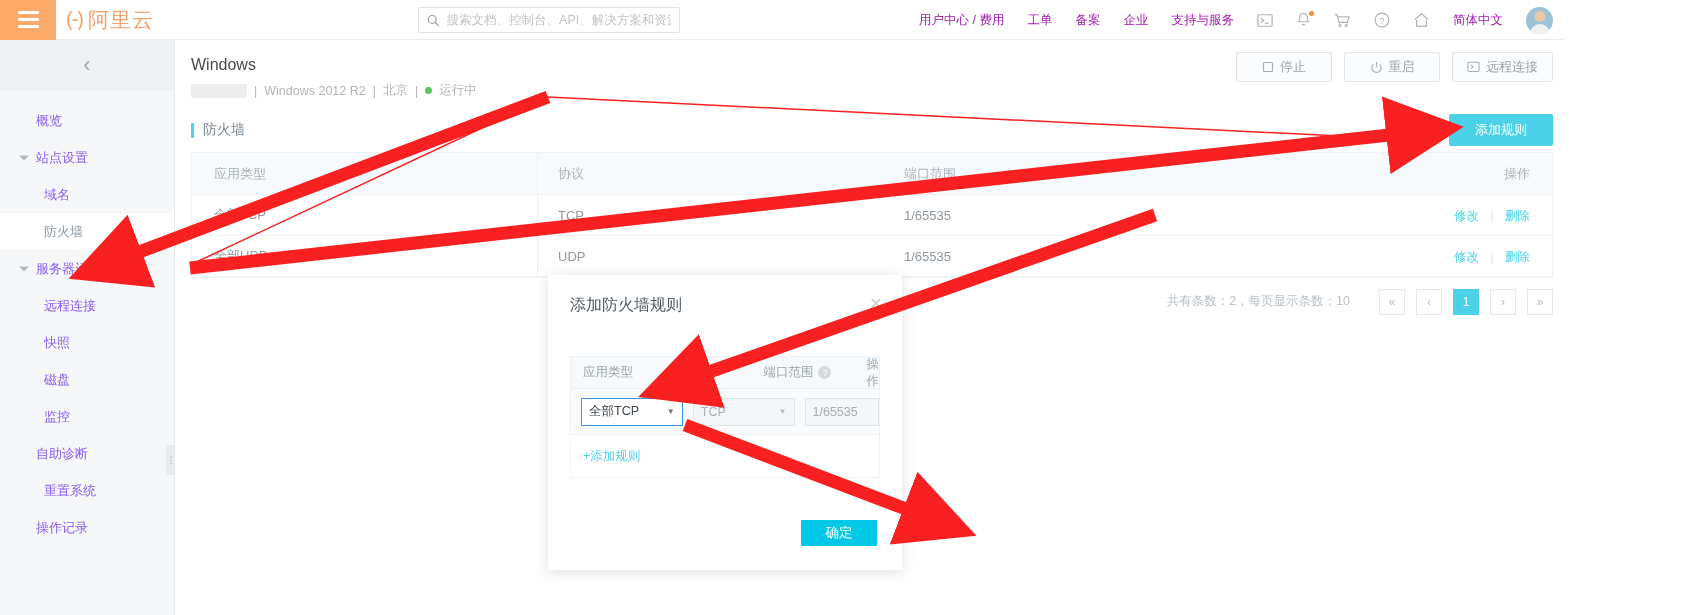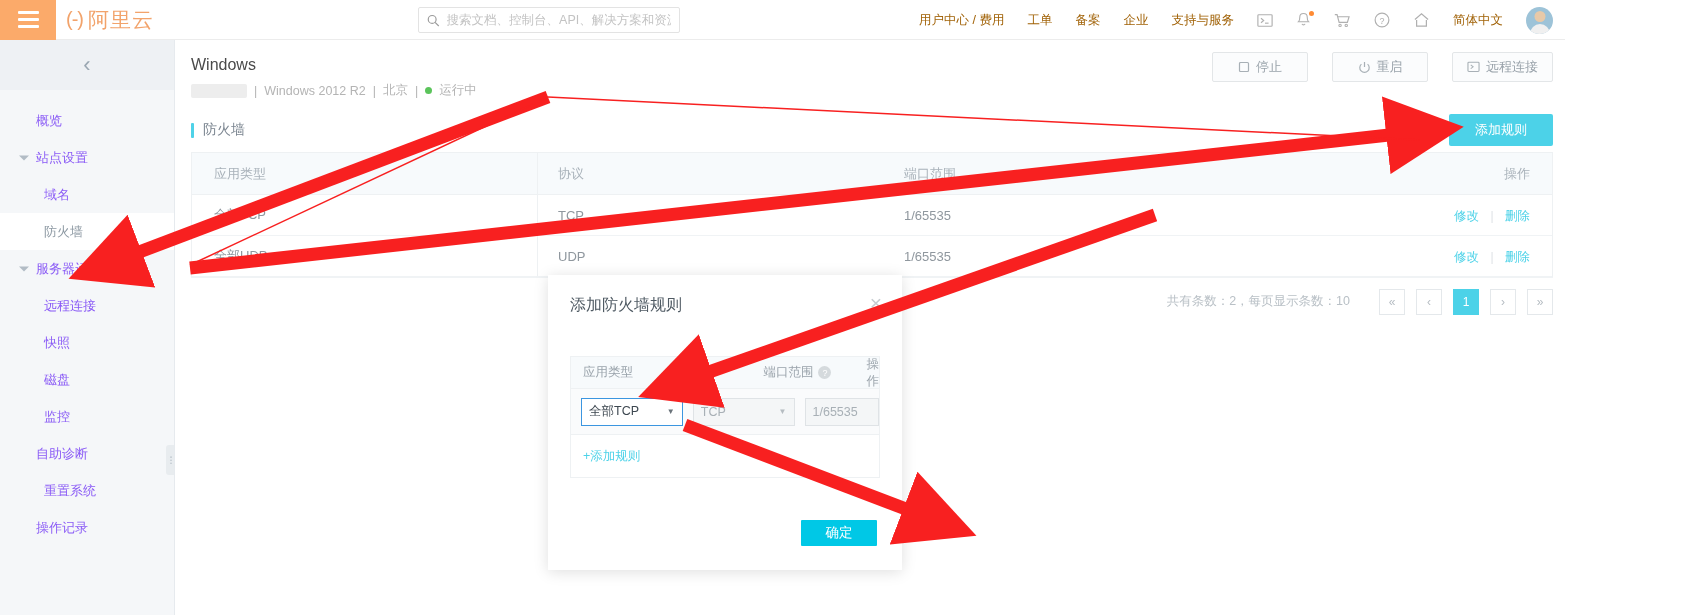--- a/index.html
+++ b/index.html
@@ -30,21 +30,21 @@
   .searchbox {
     position: absolute; left: 418px; top: 7px; width: 262px; height: 26px;
     border: 1px solid #e3e3e3; border-radius: 2px; background: #fff;
     display: flex; align-items: center; padding: 0 8px; gap: 7px;
   }
   .searchbox .ph { color: #c3c3c3; font-size: 12.5px; white-space: nowrap; overflow: hidden; }
   .nav-right {
     position: absolute; right: 0; top: 0; height: 40px;
     display: flex; align-items: center; gap: 23px; padding-right: 12px;
   }
-  .nav-right .navlink { color: #a16207; font-size: 12.5px; white-space: nowrap; cursor: pointer; }
+  .nav-right .navlink { color: #a21caf; font-size: 12.5px; white-space: nowrap; cursor: pointer; }
   .nav-ico { color: #b0b0b0; display: flex; align-items: center; cursor: pointer; position: relative; }
   .badge-dot {
     position: absolute; top: -1px; right: -3px;
     width: 5px; height: 5px; border-radius: 50%; background: #ff8b34;
   }
   .avatar {
     width: 27px; height: 27px; border-radius: 50%;
     background: #9dc3d8; overflow: hidden; position: relative; cursor: pointer;
   }
   .avatar .head { position: absolute; left: 50%; top: 4px; transform: translateX(-50%);
@@ -85,21 +85,21 @@
   
   .main { position: absolute; left: 175px; top: 40px; width: 1390px; height: 575px; background: #fff; }
   .page-head { position: relative; padding: 16px 0 0 16px; height: 68px; }
   .page-title { font-size: 16px; color: #4a4a4a; font-weight: 400; }
   .page-sub {
     margin-top: 8px; display: flex; align-items: center; gap: 7px;
     font-size: 12.5px; color: #b4b4b4;
   }
   .redacted { width: 56px; height: 14px; background: #ededed; border-radius: 2px; }
   .dot-green { width: 7px; height: 7px; border-radius: 50%; background: #5bc45b; display: inline-block; }
-  .head-actions { position: absolute; right: 12px; top: 12px; display: flex; gap: 24px; }
+  .head-actions { position: absolute; right: 12px; top: 12px; display: flex; gap: 12px; }
   .btn-outline {
     height: 30px; min-width: 96px; padding: 0 14px; border: 1px solid #e3e6e8;
     background: #fbfcfd; color: #9aa3ab; font-size: 13px; border-radius: 2px;
     display: flex; align-items: center; justify-content: center; gap: 6px; cursor: pointer;
   }
 
   .section-head {
     display: flex; align-items: center; justify-content: space-between;
     padding: 0 12px 0 16px; height: 44px;
   }

